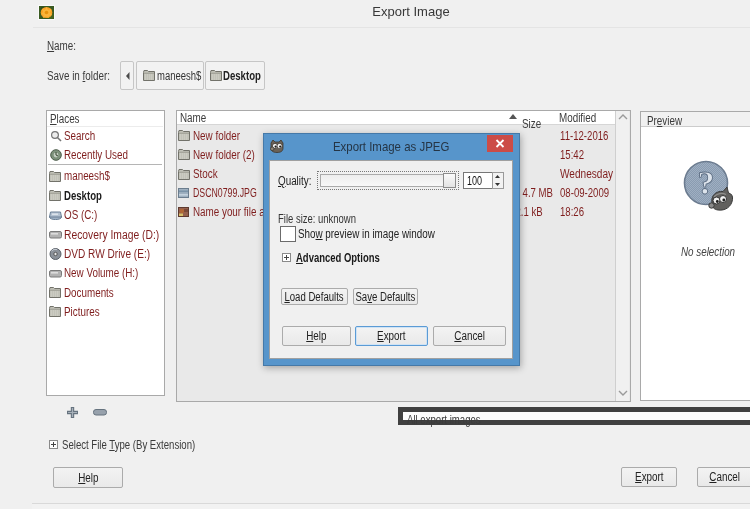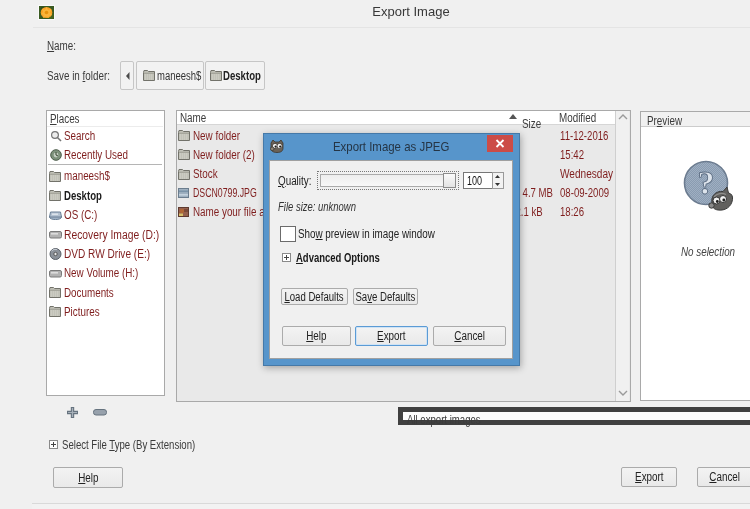--- a/index.html
+++ b/index.html
@@ -283,21 +283,21 @@
     <div class="abs" style="left:431px;top:172px;width:30px;height:17px;background:#fff;border:1px solid #767676">
         <div style="margin:1px 0 0 3px;color:#111"><span class="s" style="transform:scaleX(0.75)">100</span></div>
       </div>
     <div class="abs" style="left:460px;top:172px;width:12px;height:17px;background:#f2f2f2;border:1px solid #9a9a9a">
       <svg width="9" height="15">
           <path d="M4.5 2 L7 5 L2 5 Z" fill="#333"></path>
           <path d="M4.5 13 L7 10 L2 10 Z" fill="#333"></path>
         </svg>
     </div>
 
-    <div class="abs" style="left:246px;top:200px;font-style:italic;color:#333"><span class="s" style="transform:scaleX(0.79)">File size: unknown</span></div>
+    <div class="abs" style="left:246px;top:212px;color:#333"><span class="s" style="transform:scaleX(0.79)">File size: unknown</span></div>
 
     <div class="abs" style="left:248px;top:226px;width:16px;height:16px;background:#fff;border:1px solid #6b6b6b"></div>
     <div class="abs" style="left:266px;top:227px;color:#222"><span class="s">Sho<u>w</u> preview in image window</span></div>
 
     <svg class="abs" style="left:250px;top:253px" width="9" height="9">
         <rect x="0.5" y="0.5" width="8" height="8" fill="#fff" stroke="#8a8a8a"></rect>
         <path d="M2 4.5 L7 4.5 M4.5 2 L4.5 7" stroke="#444"></path>
       </svg>
     <div class="abs" style="left:264px;top:251px;font-weight:bold;color:#1a1a1a"><span class="s" style="transform:scaleX(0.79)"><u>A</u>dvanced Options</span></div>
 

